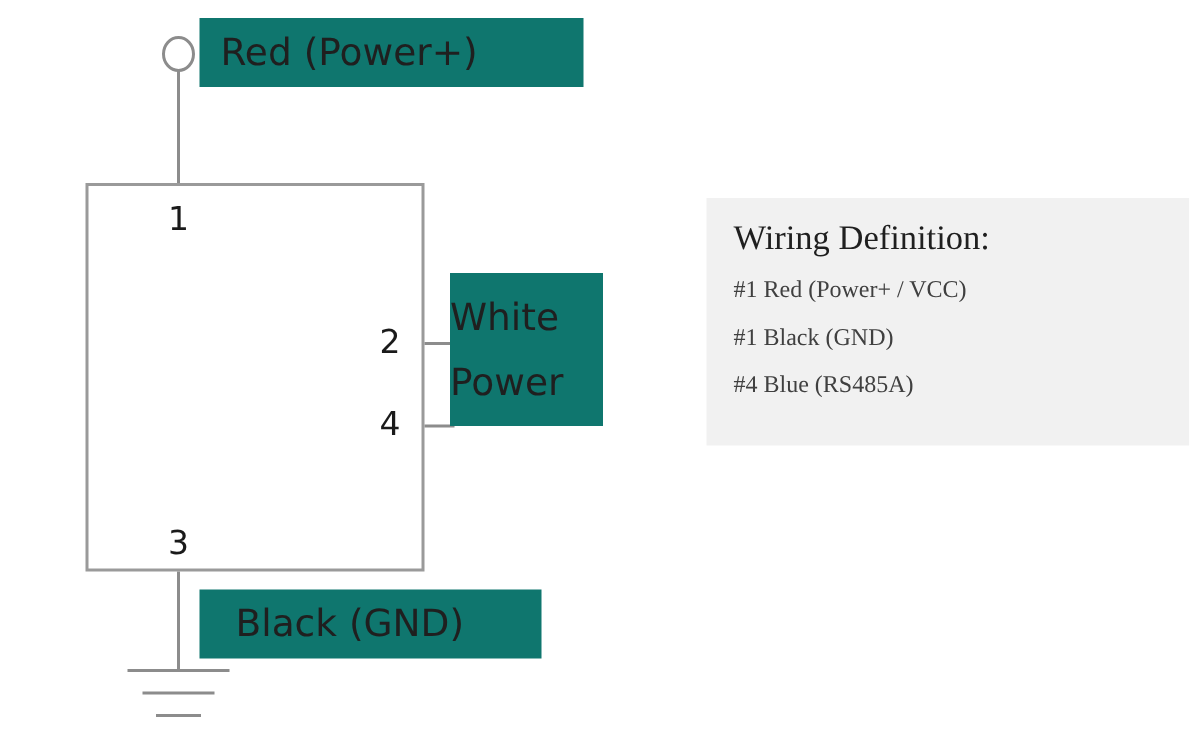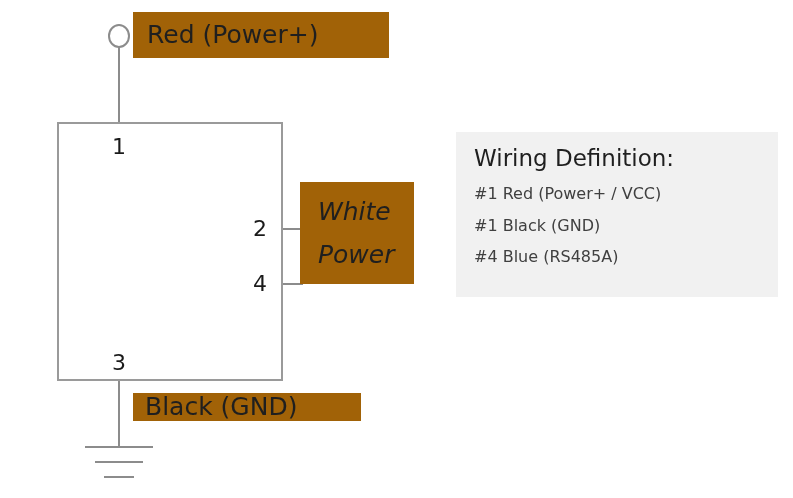--- a/index.html
+++ b/index.html
@@ -52,21 +52,21 @@
     position: absolute;
     font-size: 22px;
     color: #1a1a1a;
     line-height: 1;
     white-space: nowrap;
   }
 
   
   .label-block {
     position: absolute;
-    background: #a16207;
+    background: #0f766e;
     display: flex;
     flex-direction: column;
     justify-content: center;
     box-sizing: border-box;
   }
   .label-text {
     font-size: 25px;
     color: #1f1f1f;
     line-height: 1.25;
     white-space: nowrap;
@@ -122,36 +122,36 @@
   <div class="pin-num" style="left:253px; top:218px;">2</div>
 
   <div class="pin-num" style="left:253px; top:273px;">4</div>
 
   <div class="pin-num" style="left:112px; top:352px;">3</div>
 
   <div class="wire-h" style="left:283px; top:228px; width:20px;"></div>
 
   <div class="wire-h" style="left:283px; top:283px; width:20px;"></div>
 
-  <div class="label-block" style="left:300px; top:182px; width:114px; height:102px; padding-left:18px;font-style:italic;">
+  <div class="label-block" style="left:300px; top:182px; width:102px; height:102px; ">
     <span class="label-text" style="margin-bottom:12px;">White</span>
     <span class="label-text">Power</span>
   </div>
 
   <div class="wire-v" style="left:118px; top:381px; height:65px;"></div>
 
-  <div class="label-block" style="left:133px; top:393px; width:228px; height:28px; padding-left:12px;">
+  <div class="label-block" style="left:133px; top:393px; width:228px; height:46px; padding-left:24px;">
     <span class="label-text">Black (GND)</span>
   </div>
 
   <div class="gnd-bar" style="left:85px; top:446px; width:68px;"></div>
   <div class="gnd-bar" style="left:95px; top:461px; width:48px;"></div>
   <div class="gnd-bar" style="left:104px; top:476px; width:30px;"></div>
 
-  <div class="wiring-panel" style="left:456px; top:132px; width:322px; height:165px;">
+  <div class="wiring-panel" style="left:471px; top:132px; width:322px; height:165px;font-family:Liberation Serif, serif;">
 
     <div class="wiring-title">Wiring Definition:</div>
 
     <div class="wiring-item">#1 Red (Power+ / VCC)</div>
 
 
     <div class="wiring-item">#1 Black (GND)</div>
 
     <div class="wiring-item">#4 Blue (RS485A)</div>
   </div>

